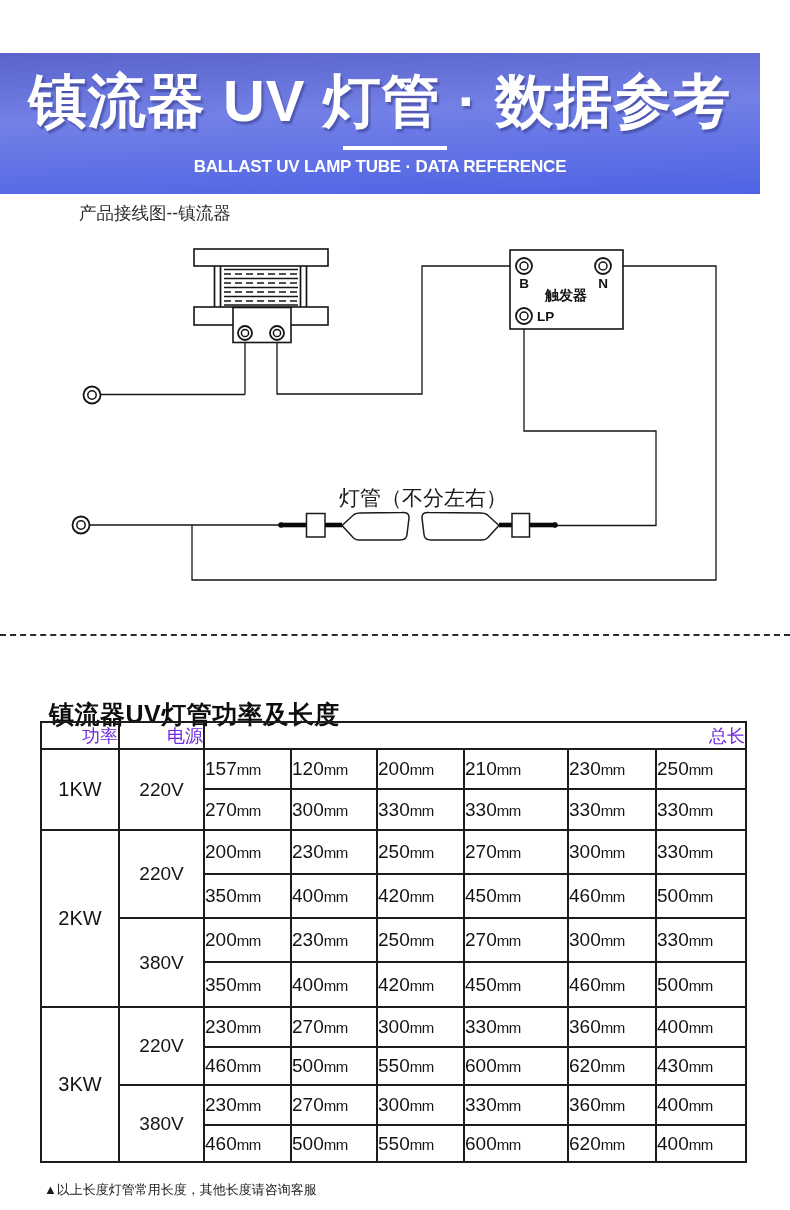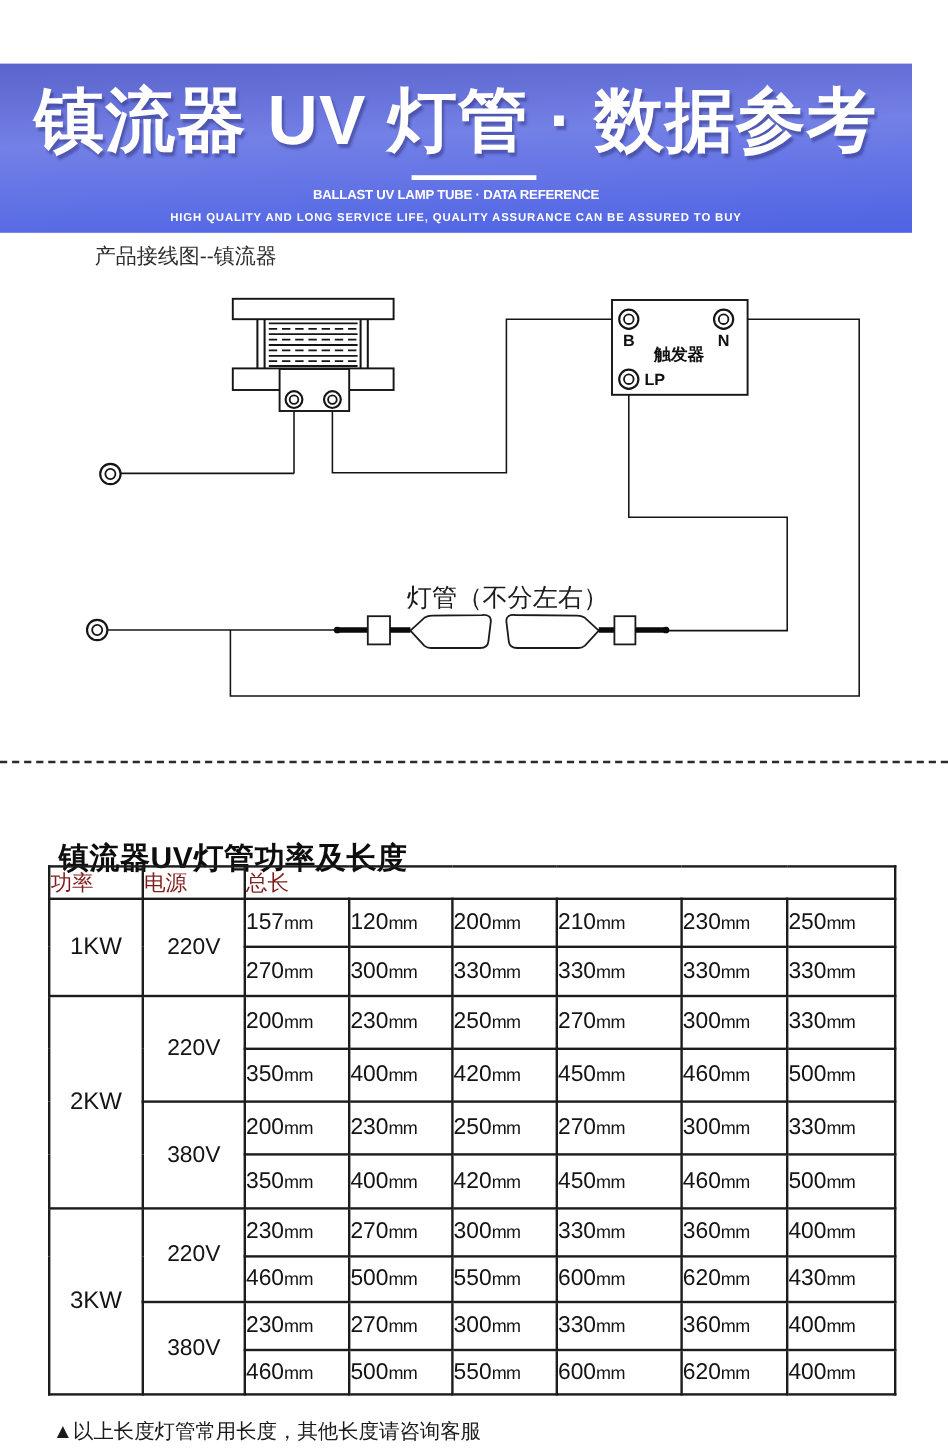--- a/index.html
+++ b/index.html
@@ -7,21 +7,21 @@
         font-family:"Liberation Sans","DejaVu Sans",sans-serif;color:#1a1a1a;}
 
   
   .header{position:absolute;left:0;top:25px;width:760px;height:141px;
           background:linear-gradient(178deg,#5a64cc 0%,#7380e6 42%,#4e63e4 100%);margin-top:28px;}
   .hdr-title{position:absolute;top:16px;left:0;width:100%;text-align:center;
              font-size:58px;font-weight:900;color:#fff;letter-spacing:1px;line-height:1.12;
              text-shadow:2px 3px 2px rgba(25,25,90,.38);white-space:nowrap;}
   .hdr-underline{position:absolute;top:93px;left:343px;width:104px;height:4px;background:#fff;}
   .hdr-sub{position:absolute;top:104px;left:0;width:100%;text-align:center;
-           font-size:11px;font-weight:700;color:#fff;letter-spacing:-0.2px;}
+           font-size:17px;font-weight:700;color:#fff;letter-spacing:-0.2px;}
   .hdr-tag{position:absolute;top:123px;left:0;width:100%;text-align:center;
            font-size:9.5px;font-weight:700;color:#fff;letter-spacing:0.7px;}
 
   
   .diagram-label{position:absolute;top:201px;left:38px;font-size:17.5px;color:#2d2d2d;margin-left:41px;}
   svg.diagram{position:absolute;left:0;top:240px;}
   .ln{stroke:#151515;stroke-width:1.3;fill:none;}
   .shape{fill:#fff;stroke:#151515;stroke-width:1.6;}
   .coil-solid{stroke:#151515;stroke-width:1.5;fill:none;}
   .coil-dash{stroke:#151515;stroke-width:1.5;fill:none;stroke-dasharray:7 4;}
@@ -35,45 +35,44 @@
   .svg-cn{font-family:"Liberation Sans","DejaVu Sans",sans-serif;font-size:14px;font-weight:700;fill:#111;}
   .lamp-label{font-family:"Liberation Sans","DejaVu Sans",sans-serif;font-size:21px;fill:#1c1c1c;}
 
   
   .divider{position:absolute;top:634px;left:0;width:790px;height:0;border-top:2px dashed #2b2b2b;}
 
   
   .table-title{position:absolute;top:698px;left:49px;font-size:25px;font-weight:700;color:#0d0d0d;letter-spacing:0.5px;}
   table.spec{position:absolute;top:721px;left:40px;width:705px;border-collapse:collapse;table-layout:fixed;}
   table.spec th,table.spec td{border:2px solid #1c1c1c;padding:0;overflow:hidden;}
-  table.spec th{font-weight:400;font-size:18px;text-align:left;color:#7f1d1d;}
+  table.spec th{font-weight:400;font-size:18px;text-align:right;color:#6d28d9;}
   th.src{text-align:left;padding-left:20px;margin-left:28px;}
   td.c-power{font-size:20px;text-align:center;color:#141414;margin-left:30px;}
   td.c-volt{font-size:19px;text-align:center;color:#141414;}
   td.c-val{text-align:left;white-space:nowrap;color:#141414;}
   .num{font-size:19px;}
   .unit{font-size:15px;letter-spacing:-0.5px;}
   .rhh{height:27px;}
   .rh40{height:40px;}.rh41{height:41px;}.rh44{height:44px;}.rh45{height:45px;}
   .rh38{height:38px;}.rh37{height:37px;}
   td.merge-b{border-bottom:hidden;}
   td.merge-t{border-top:hidden;}
 
-  .footnote{position:absolute;top:1181px;left:44px;font-size:17px;color:#1a1a1a;}
+  .footnote{position:absolute;top:1181px;left:44px;font-size:13px;color:#1a1a1a;}
 </style>
 </head>
 <body>
 
 <div class="page">
 
   <div class="header">
     <div class="hdr-title">镇流器 UV 灯管 · 数据参考</div>
     <div class="hdr-underline"></div>
     <div class="hdr-sub">BALLAST UV LAMP TUBE · DATA REFERENCE</div>
-    <div class="hdr-tag">HIGH QUALITY AND LONG SERVICE LIFE, QUALITY ASSURANCE CAN BE ASSURED TO BUY</div>
   </div>
 
   <div class="diagram-label">产品接线图--镇流器</div>
 
   <svg class="diagram" width="790" height="360" viewBox="0 240 790 360" xmlns="http://www.w3.org/2000/svg">
 
     <g>
       <path class="ln" d="M100.5,394.5 H245 M245,394.5 V341"></path>
       <path class="ln" d="M277,341 V394 H422 V266 H510"></path>
       <path class="ln" d="M623,266 H716 V580 H192 V525"></path>

